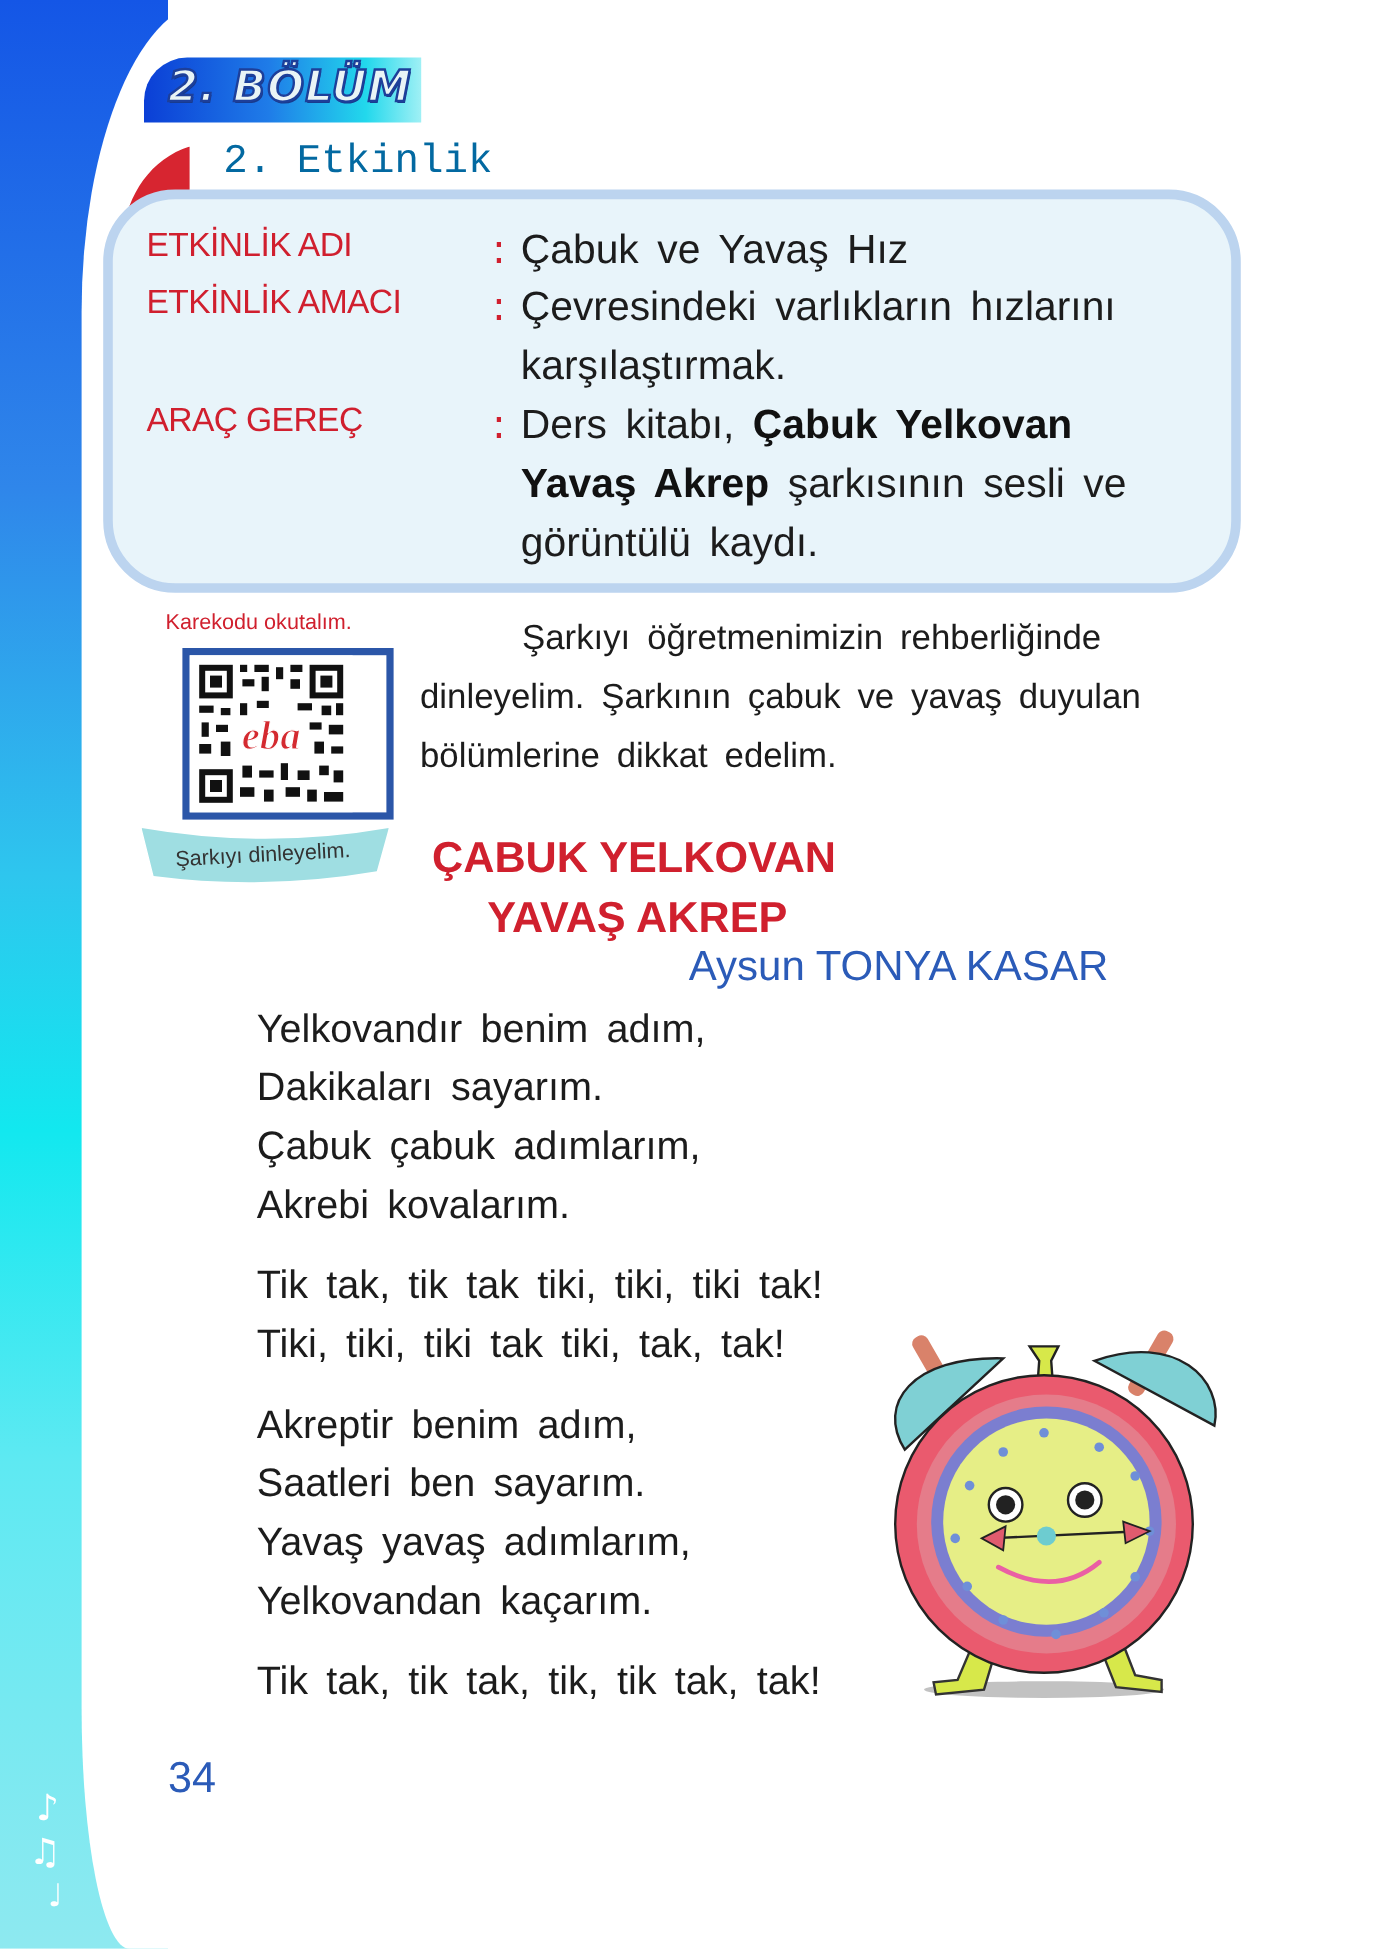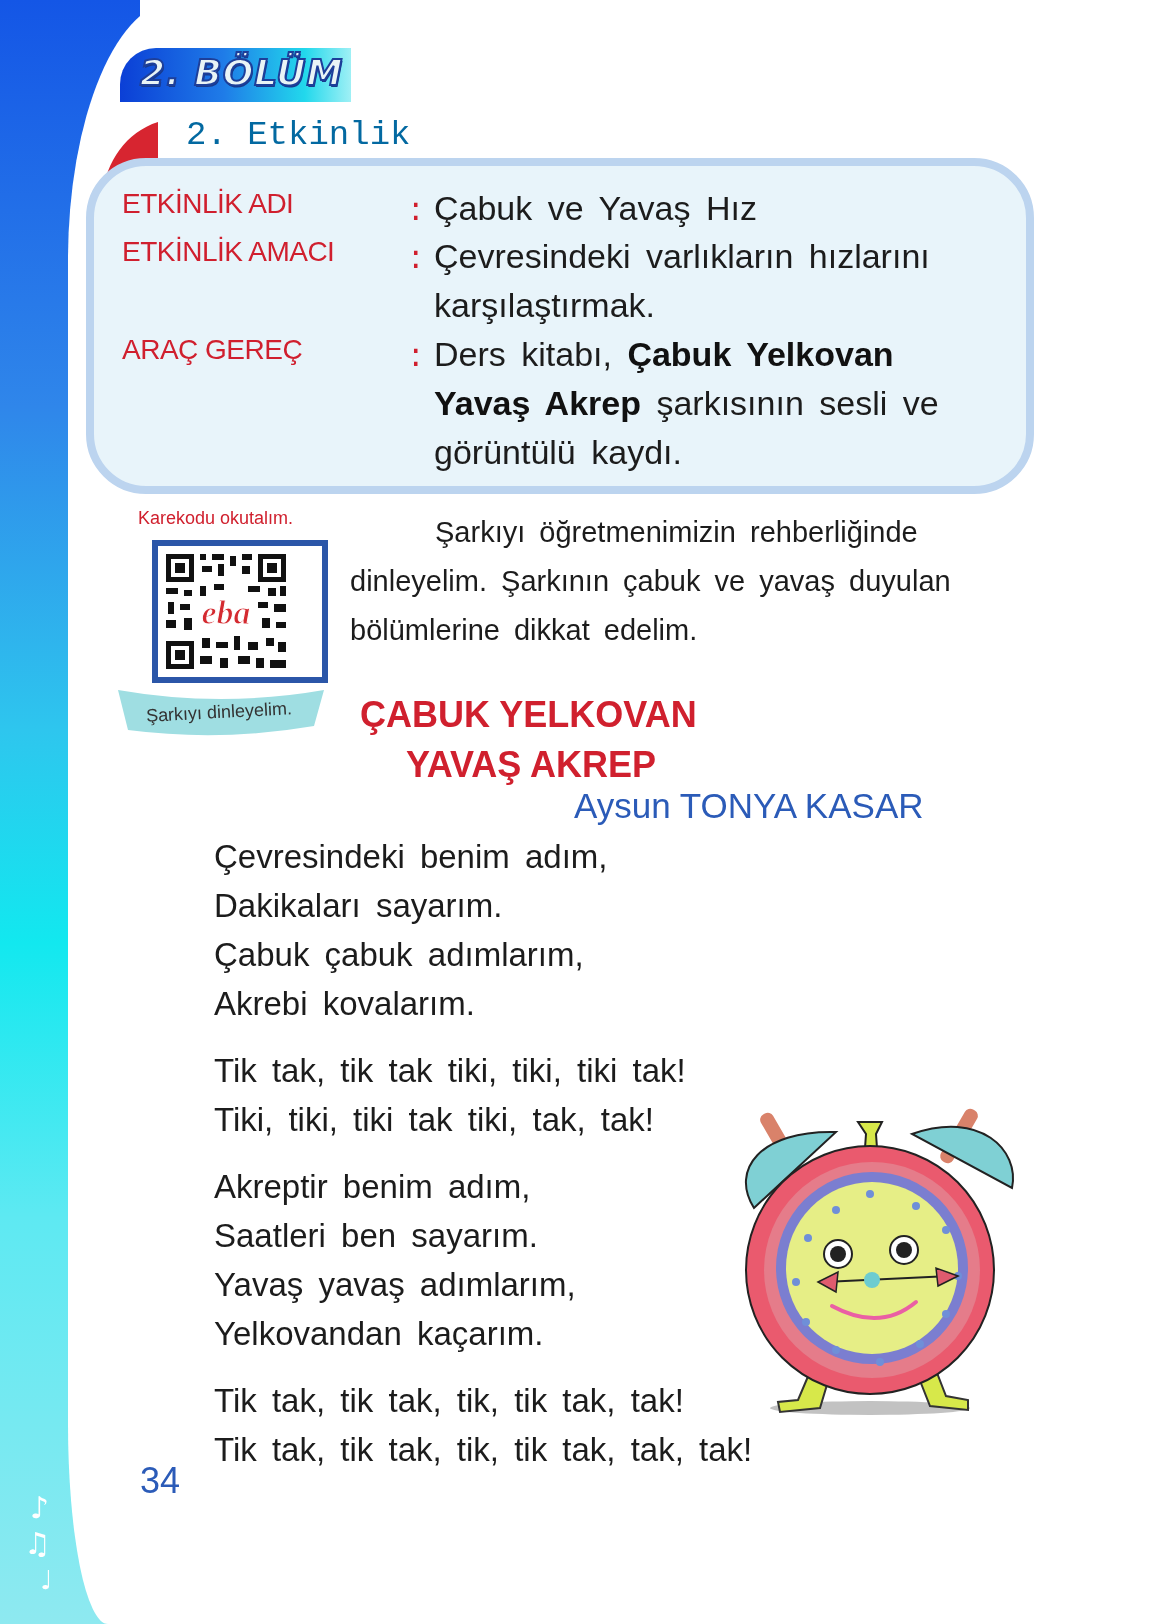--- a/index.html
+++ b/index.html
@@ -215,38 +215,37 @@
 <div class="intro"><span class="indent"></span><span>Şarkıyı öğretmenimizin rehberliğinde dinleyelim. Şarkının çabuk ve yavaş duyulan bölümlerine dikkat edelim.</span></div>
 
 <div class="song-title">
   <span>ÇABUK YELKOVAN</span>
   <span class="l2">YAVAŞ AKREP</span>
 </div>
 <div class="author">Aysun TONYA KASAR</div>
 
 <div class="lyrics">
   <div class="stanza">
-    <span class="line">Çevresindeki benim adım,</span>
+    <span class="line">Yelkovandır benim adım,</span>
     <span class="line">Dakikaları sayarım.</span>
     <span class="line">Çabuk çabuk adımlarım,</span>
     <span class="line">Akrebi kovalarım.</span>
   </div>
   <div class="stanza">
     <span class="line">Tik tak, tik tak tiki, tiki, tiki tak!</span>
     <span class="line">Tiki, tiki, tiki tak tiki, tak, tak!</span>
   </div>
   <div class="stanza">
     <span class="line">Akreptir benim adım,</span>
     <span class="line">Saatleri ben sayarım.</span>
     <span class="line">Yavaş yavaş adımlarım,</span>
     <span class="line">Yelkovandan kaçarım.</span>
   </div>
   <div class="stanza">
     <span class="line">Tik tak, tik tak, tik, tik tak, tak!</span>
-    <span class="line">Tik tak, tik tak, tik, tik tak, tak, tak!</span>
   </div>
 </div>
 
 <svg class="clock" viewBox="0 0 300 360">
   <ellipse cx="150" cy="338" rx="100" ry="7" fill="#9a9a9a" opacity="0.6"></ellipse>
 
   <path d="M95 290 L78 330 L58 332 L60 342 L100 338 L112 298 Z" fill="#d7e84a" stroke="#333" stroke-width="2"></path>
   <path d="M195 298 L210 336 L248 340 L248 330 L226 326 L212 290 Z" fill="#d7e84a" stroke="#333" stroke-width="2"></path>
 
   <rect x="52" y="40" width="14" height="60" rx="6" fill="#d9826a" transform="rotate(-30 59 70)"></rect>

